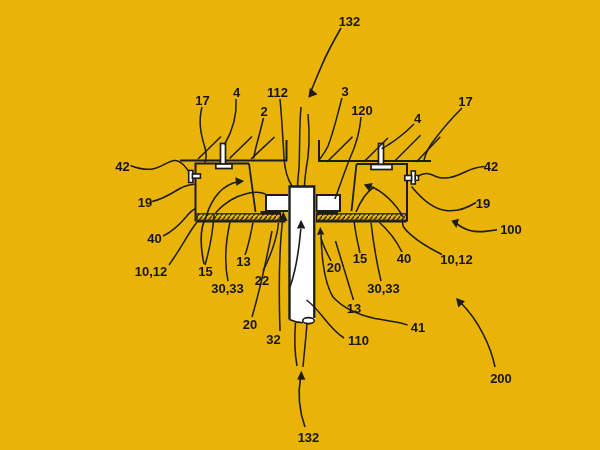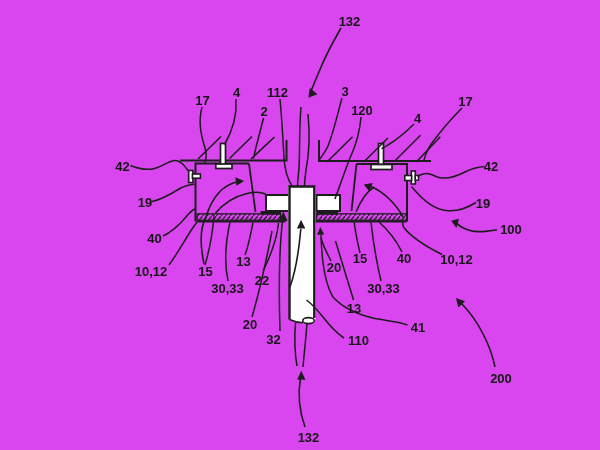--- a/index.html
+++ b/index.html
@@ -1,16 +1,16 @@
 <!DOCTYPE html>
 <html><head>
 <meta charset="utf-8">
 <style>
 html,body{margin:0;padding:0;background:#ffffff;}
-#page{width:600px;height:450px;position:relative;background:#d946ef;}
+#page{width:600px;height:450px;position:relative;background:#eab308;}
 svg{position:absolute;left:0;top:0;filter:blur(0.32px);}
 text{font-family:"Liberation Sans",sans-serif;font-size:13px;font-weight:700;fill:#161616;}
 .s{stroke:#1c1c1c;fill:none;}
 </style>
 </head>
 <body>
 <div id="page">
 <svg width="600" height="450" viewBox="0 0 600 450">
 <defs>
 <pattern id="hatch" patternUnits="userSpaceOnUse" width="4.6" height="6" patternTransform="rotate(0)">

